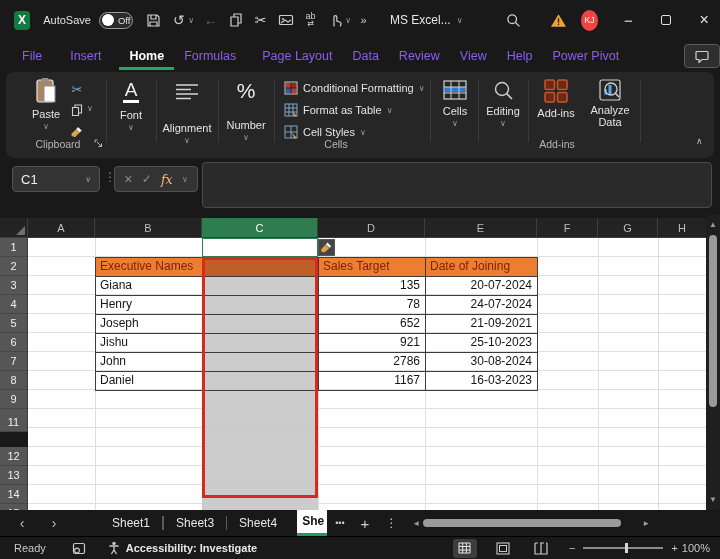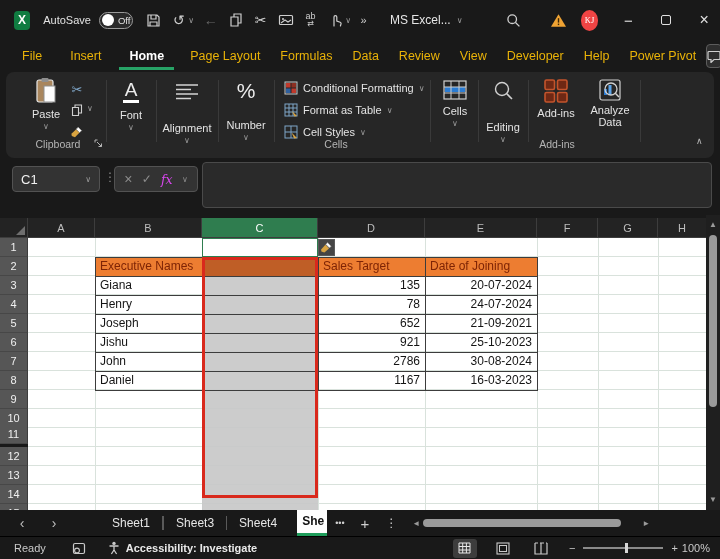--- a/index.html
+++ b/index.html
@@ -16,26 +16,26 @@
 .toggle{width:40px;height:17px;border:1px solid #9a9a9a;border-radius:9px;margin-left:8px;
         display:flex;align-items:center;background:#2a2a2a;}
 .knob{width:12px;height:12px;border-radius:50%;background:#fff;margin-left:2px;}
 .toggle-state{font-size:9.5px;color:#e2e2e2;margin-left:4px;}
 .qbtn{width:25px;height:24px;display:flex;align-items:center;justify-content:center;color:#cfcfcf;
       font-size:14px;flex:0 0 auto;}
 .qbtn.dim{color:#6a6a6a;}
 .mini-chev{font-size:8px;color:#9a9a9a;margin-left:-3px;}
 .app-title{font-size:12px;color:#e6e6e6;margin-left:14px;white-space:nowrap;}
 .avatar{width:21px;height:21px;border-radius:50%;background:#ef4444;color:#fff;font-size:8.5px;
-        display:flex;align-items:center;justify-content:center;font-family:Liberation Serif, serif;}
+        display:flex;align-items:center;justify-content:center;}
 .win-btn{width:28px;height:28px;display:flex;align-items:center;justify-content:center;color:#e0e0e0;font-size:15px;}
 .maxbox{width:10px;height:10px;border:1.4px solid #e0e0e0;border-radius:2px;display:inline-block;}
 
 .menubar{position:absolute;left:0;top:40px;right:0;height:32px;display:flex;align-items:center;background:#191919;}
-.mtab{font-size:12.5px;color:#eab308;padding:7px 10px;white-space:nowrap;}
+.mtab{font-size:12.5px;color:#8b5cf6;padding:7px 10px;white-space:nowrap;}
 .mtab.active{color:#fff;font-weight:bold;border-bottom:3px solid #27a366;padding-bottom:4px;}
 .cmt-btn{width:36px;height:24px;border:1px solid #5c5c5c;background:#2e2e2e;border-radius:4px;
          display:flex;align-items:center;justify-content:center;margin-left:auto;}
 
 .ribbon{position:absolute;left:6px;top:72px;width:708px;height:86px;background:#262626;border-radius:8px;}
 .rdiv{position:absolute;top:8px;width:1px;height:62px;background:#3a3a3a;}
 .bigbtn{position:absolute;display:flex;flex-direction:column;align-items:center;}
 .rlabel{font-size:11px;color:#e4e4e4;margin-top:3px;white-space:nowrap;text-align:center;}
 .rchev{font-size:8px;color:#9a9a9a;margin-top:2px;}
 .grplabel{position:absolute;top:66px;font-size:10.5px;color:#b5b5b5;text-align:center;white-space:nowrap;}
@@ -45,21 +45,21 @@
 .pcticon{font-size:21px;color:#ececec;line-height:26px;}
 .miniicon{width:22px;height:19px;display:flex;align-items:center;justify-content:center;color:#cfcfcf;font-size:13px;}
 
 .fbar{position:absolute;left:0;top:158px;right:0;height:57px;background:#191919;}
 .namebox{position:absolute;left:12px;top:8px;width:88px;height:26px;background:#333;border:1px solid #525252;
          border-radius:4px;display:flex;align-items:center;font-size:13px;color:#f0f0f0;padding:0 8px;}
 .nb-chev{margin-left:auto;font-size:8px;color:#9a9a9a;}
 .fb-dots{position:absolute;left:104px;top:12px;color:#8a8a8a;font-size:12px;}
 .fxbox{position:absolute;left:114px;top:8px;width:84px;height:26px;background:#333;border:1px solid #525252;
        border-radius:4px;display:flex;align-items:center;justify-content:space-evenly;color:#8c8c8c;font-size:12px;}
-.fxsym{font-style:italic;font-family:"DejaVu Serif",serif;color:#d946ef;font-size:12.5px;}
+.fxsym{font-style:italic;font-family:"DejaVu Serif",serif;color:#fdba74;font-size:12.5px;}
 .finput{position:absolute;left:202px;top:4px;width:510px;height:46px;background:#2a2a2a;
         border:1px solid #4a4a4a;border-radius:4px;color:#eee;font-size:12px;padding:4px 6px;}
 
 .grid{position:absolute;left:0;top:215px;width:720px;height:295px;background:#191919;overflow:hidden;}
 .ch{position:absolute;top:3px;height:20px;background:#232323;border-right:1px solid #3d3d3d;border-bottom:1px solid #3d3d3d;
     color:#bdbdbd;font-size:11px;text-align:center;line-height:20px;}
 .ch.sel{background:#2F7D4F;color:#fff;}
 .corner{position:absolute;left:0;top:3px;width:28px;height:20px;background:#232323;border-right:1px solid #3d3d3d;border-bottom:1px solid #3d3d3d;}
 .tri{position:absolute;right:2px;bottom:2px;width:0;height:0;border-left:9px solid transparent;border-bottom:9px solid #6f6f6f;}
 .rh{position:absolute;left:0;width:28px;height:19px;background:#565656;border-bottom:1px solid #474747;
@@ -169,26 +169,25 @@
   <span class="win-btn" style="margin-left:14px">
       <span class="maxbox"></span>
     </span>
   <span class="win-btn" style="margin-left:14px;margin-right:4px;font-size:16px">×</span>
 </div>
 
 <div class="menubar">
   <span class="mtab" style="margin-left:12px">File</span>
   <span class="mtab" style="margin-left:8px">Insert</span>
   <span class="mtab active" style="margin-left:8px">Home</span>
+  <span class="mtab">Formulas</span>
   <span class="mtab" style="margin-left:6px">Page Layout</span>
-  <span class="mtab">Formulas</span>
   <span class="mtab">Data</span>
   <span class="mtab">Review</span>
   <span class="mtab">View</span>
-  <span class="mtab">Developer</span>
   <span class="mtab">Help</span>
   <span class="mtab">Power Pivot</span>
   <span class="cmt-btn">
     <svg width="14" height="13" viewBox="0 0 14 13">
         <path d="M2 1.5h10a1 1 0 0 1 1 1v6a1 1 0 0 1-1 1H7l-3 3v-3H2a1 1 0 0 1-1-1v-6a1 1 0 0 1 1-1z" fill="none" stroke="#cfcfcf" stroke-width="1.2"></path>
       </svg>
   </span>
 
 </div>
 
@@ -291,21 +290,21 @@
     <span class="rlabel" style="margin-top:5px">Cells</span>
     <span class="rchev">∨</span>
   </div>
   <div class="rdiv" style="left:472px"></div>
 
   <div class="bigbtn" style="left:474px;top:8px;width:46px">
     <svg width="21" height="21" viewBox="0 0 21 21">
       <circle cx="9" cy="9" r="6.5" fill="none" stroke="#d0d0d0" stroke-width="1.4"></circle>
       <path d="M13.8 13.8 19 19" stroke="#d0d0d0" stroke-width="1.6"></path>
     </svg>
-    <span class="rlabel" style="margin-top:20px">Editing</span>
+    <span class="rlabel" style="margin-top:4px">Editing</span>
     <span class="rchev">∨</span>
   </div>
   <div class="rdiv" style="left:522px"></div>
 
   <div class="bigbtn" style="left:526px;top:6px;width:48px">
     <svg width="26" height="26" viewBox="0 0 26 26">
       <rect x="2" y="2" width="9.5" height="9.5" rx="1.5" fill="#6e2814" stroke="#c3542c" stroke-width="1.6"></rect>
       <rect x="14.5" y="2" width="9.5" height="9.5" rx="1.5" fill="#6e2814" stroke="#c3542c" stroke-width="1.6"></rect>
       <rect x="2" y="14.5" width="9.5" height="9.5" rx="1.5" fill="#6e2814" stroke="#c3542c" stroke-width="1.6"></rect>
       <rect x="14.5" y="14.5" width="9.5" height="9.5" rx="1.5" fill="#6e2814" stroke="#c3542c" stroke-width="1.6"></rect>
@@ -359,21 +358,21 @@
   <div class="rh" style="top:23px">1</div>
   <div class="rh" style="top:42px">2</div>
   <div class="rh" style="top:61px">3</div>
   <div class="rh" style="top:80px">4</div>
   <div class="rh" style="top:99px">5</div>
   <div class="rh" style="top:118px">6</div>
   <div class="rh" style="top:137px">7</div>
   <div class="rh" style="top:156px">8</div>
   <div class="rh" style="top:175px">9</div>
   <div class="rh" style="top:194px">10</div>
-  <div class="rh" style="top:210px">11</div>
+  <div class="rh" style="top:198px">11</div>
   <div class="rh" style="top:232px">12</div>
   <div class="rh" style="top:251px">13</div>
   <div class="rh" style="top:270px">14</div>
   <div class="rh" style="top:289px">15</div>
 
   <div class="cellsbg"></div>
   <div class="vl" style="left:95px"></div>
   <div class="vl" style="left:202px"></div>
   <div class="vl" style="left:318px"></div>
   <div class="vl" style="left:425px"></div>

